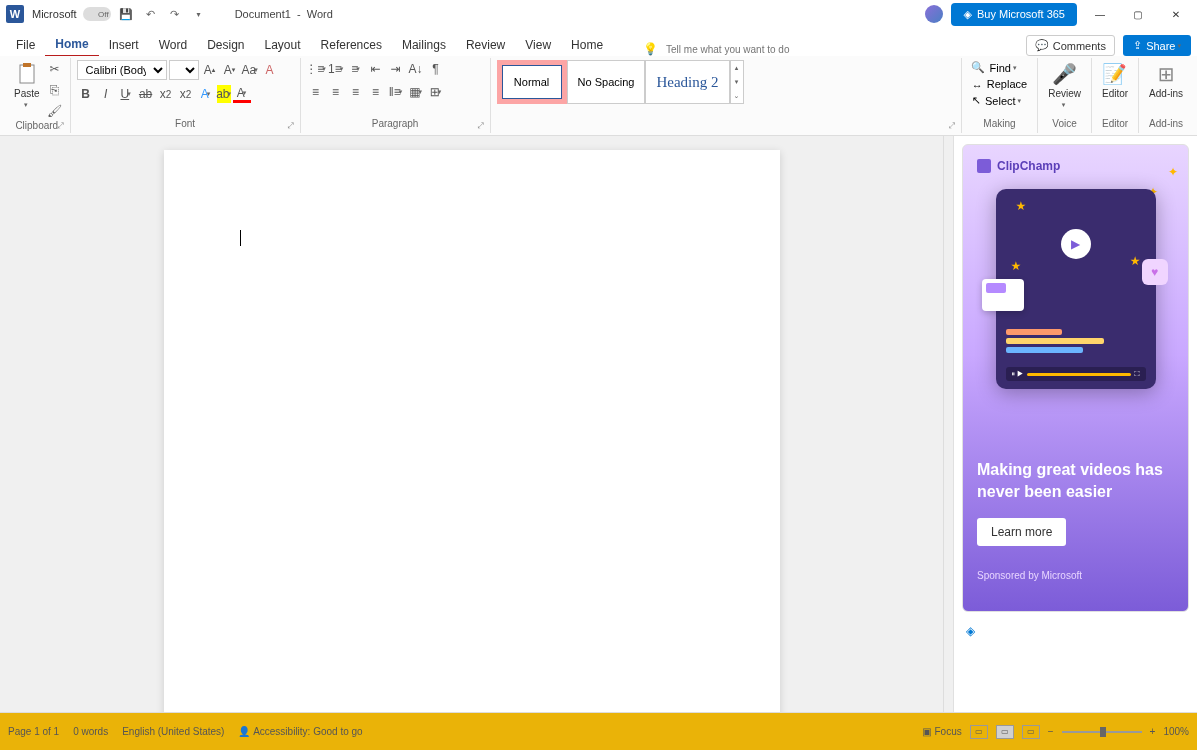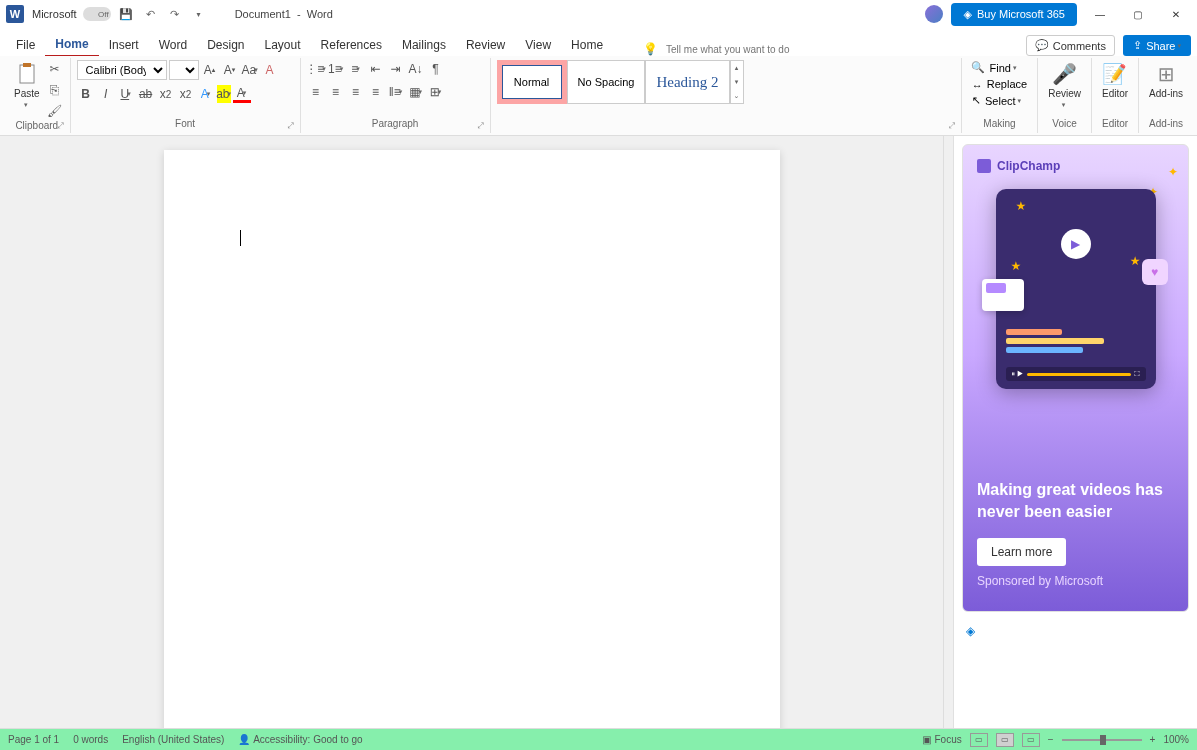--- a/index.html
+++ b/index.html
@@ -52,27 +52,27 @@
 .ad-panel{width:244px;background:#fff;border-left:1px solid #e0e0e0;padding:8px;display:flex;flex-direction:column;gap:8px}
 .ad-card{border:1px solid #e0e0e0;border-radius:6px;overflow:hidden;background:linear-gradient(180deg,#e8d5ff 0%,#c9a8ff 45%,#7c5cd8 100%);padding:14px;position:relative;height:468px}
 .clipchamp-brand{display:flex;align-items:center;gap:6px;font-size:12px;font-weight:600;color:#5b3fb8}
 .cc-logo{width:14px;height:14px;background:#7c5cd8;border-radius:2px}
 .ad-visual{margin:16px auto;width:160px;height:200px;background:#3a2c6e;border-radius:10px;position:relative;box-shadow:0 4px 20px rgba(0,0,0,.3)}
 .ad-play{position:absolute;top:40px;left:50%;transform:translateX(-50%);width:30px;height:30px;background:#fff;border-radius:50%;display:flex;align-items:center;justify-content:center;color:#7c5cd8;font-size:12px}
 .ad-play:after{content:"▶"}
 .ad-timeline{position:absolute;bottom:30px;left:10px;right:10px;height:30px;display:flex;flex-direction:column;gap:3px}
 .tl-bar{height:6px;border-radius:2px}
 .ad-controls{position:absolute;bottom:8px;left:10px;right:10px;height:14px;background:#2a1f52;border-radius:3px;display:flex;align-items:center;padding:0 6px;gap:4px}
-.ad-headline{color:#fff;font-size:16px;font-weight:600;margin-top:90px;line-height:1.4}
+.ad-headline{color:#fff;font-size:16px;font-weight:600;margin-top:70px;line-height:1.4}
 .learn-btn{background:#fff;color:#333;padding:7px 14px;border-radius:3px;font-size:12px;margin-top:14px;display:inline-block;cursor:pointer}
-.sponsor{color:#e8d5ff;font-size:12px;margin-top:8px}
+.sponsor{color:#e8d5ff;font-size:10px;margin-top:24px}
 .ad-note{display:flex;gap:8px;font-size:10px;color:#555;padding:4px}
 .ad-note a{color:#0078d4;text-decoration:none;display:block;margin-top:2px}
 .diamond{color:#0078d4;font-size:12px}
-.statusbar{position:absolute;bottom:0;left:0;right:0;height:22px;background:#86efac;border-top:1px solid #ddd;display:flex;align-items:center;padding:0 8px;font-size:10px;color:#555;gap:14px}
+.statusbar{position:absolute;bottom:0;left:0;right:0;height:38px;background:#eab308;border-top:1px solid #ddd;display:flex;align-items:center;padding:0 8px;font-size:10px;color:#555;gap:14px}
 .statusbar-right{position:absolute;right:8px;display:flex;align-items:center;gap:8px}
 .view-btn{width:18px;height:14px;border:1px solid #999;cursor:pointer;display:flex;align-items:center;justify-content:center;font-size:8px}
 .view-btn.active{background:#d0d0d0}
 .zoom-slider{width:80px;height:2px;background:#999;position:relative}
 .zoom-thumb{width:6px;height:10px;background:#666;position:absolute;left:48%;top:-4px}
 .star{position:absolute;color:#ffb800;font-size:12px}
 .heart{position:absolute;right:-12px;top:70px;width:26px;height:26px;background:#f0d5ff;border-radius:6px;display:flex;align-items:center;justify-content:center;color:#c970e8;font-size:12px}
 .mini-card{position:absolute;left:-14px;top:90px;width:42px;height:32px;background:#fff;border-radius:4px;box-shadow:0 2px 6px rgba(0,0,0,.2)}
 .mini-card:before{content:"";position:absolute;top:4px;left:4px;width:20px;height:10px;background:#b58aff;border-radius:2px}
 </style>

